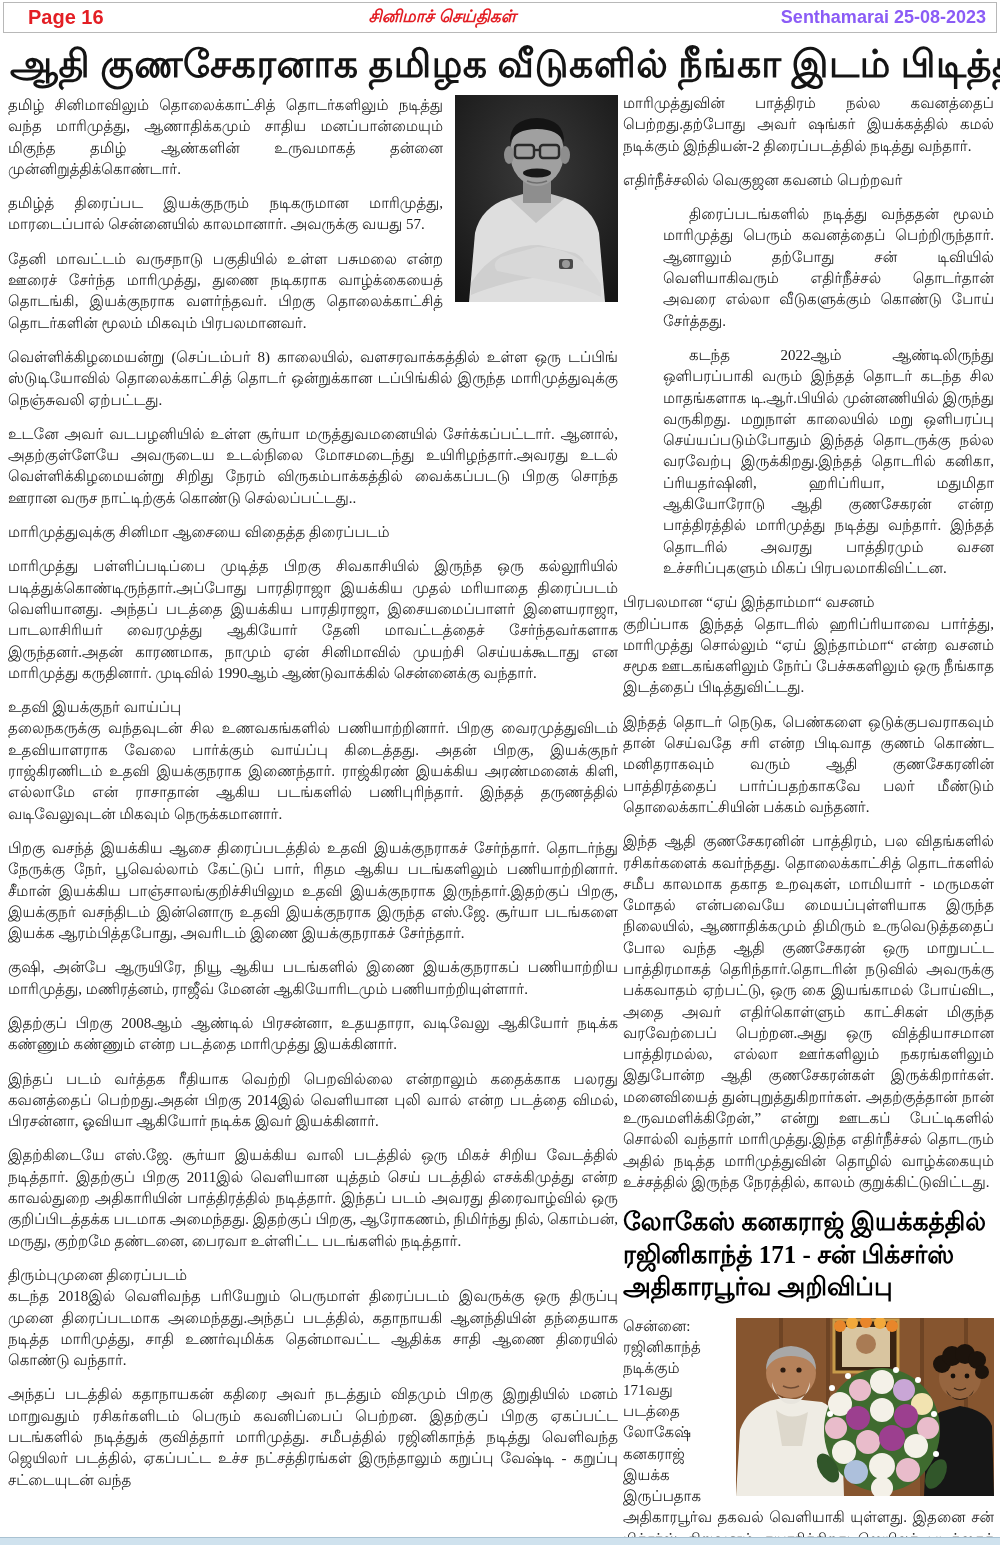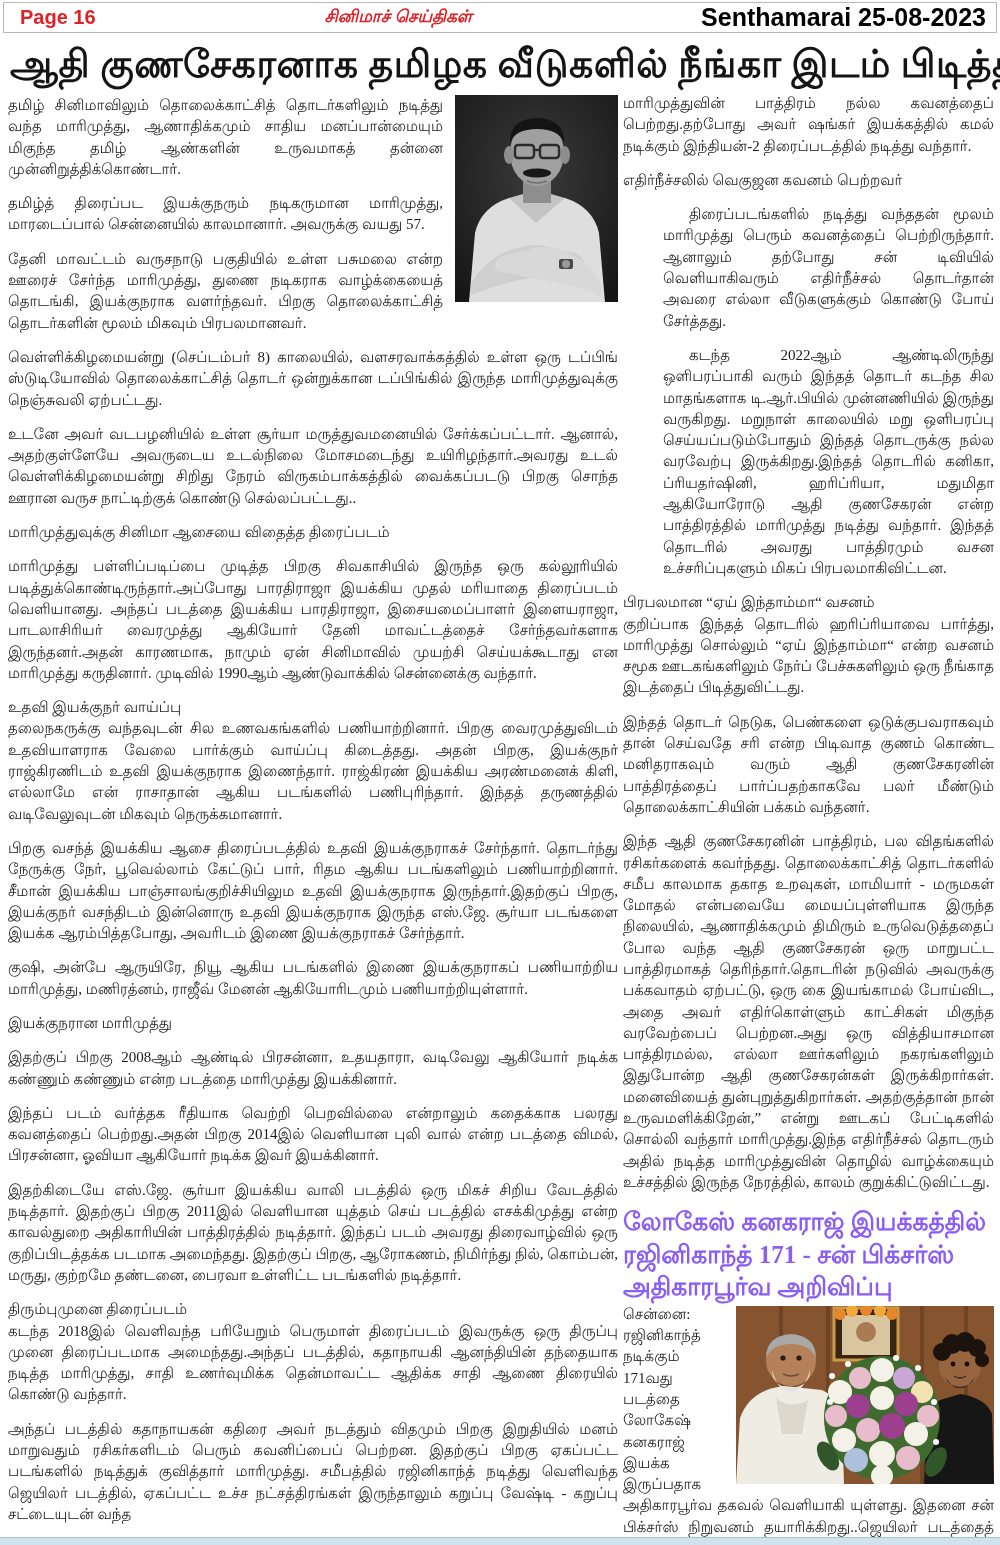--- a/index.html
+++ b/index.html
@@ -12,24 +12,25 @@
     overflow:hidden;
   }
   
   .header-band{
     position:absolute;left:3px;top:2px;right:3px;height:29px;
     border:1px solid #b8b8b8;
     background:#ffffff;
     display:flex;align-items:center;justify-content:space-between;
     font-family:"Liberation Sans","DejaVu Sans",sans-serif;
     font-weight:bold;
+    padding-left:8px;
   }
   .header-page{color:#e31e24;font-size:20px;padding-left:16px;}
   .header-section{color:#e31e24;font-size:17px;font-style:italic;}
-  .header-masthead{color:#000000;font-size:25px;padding-right:10px;}
+  .header-masthead{color:#8b5cf6;font-size:18px;padding-right:10px;}
   
   .headline1{
     position:absolute;left:10px;top:42px;width:982px;
     font-size:38px;font-weight:600;color:#141414;
     letter-spacing:0.5px;white-space:nowrap;
   }
   
   .col-left{
     position:absolute;left:8px;top:95px;width:610px;
     font-size:15px;line-height:1.42;text-align:justify;
@@ -44,22 +45,22 @@
   p.indent{text-indent:26px;margin-left:40px;}
   
   .photo1{
     float:right;width:163px;height:207px;
     margin:0 0 8px 12px;
     background:#222;
   }
   .photo1 svg{display:block;width:100%;height:100%;}
   
   .headline2{
-    margin:4px 0 0 0;
-    font-size:25px;font-weight:700;line-height:1.3;color:#8b5cf6;
+    margin:4px 0 12px 0;
+    font-size:25px;font-weight:700;line-height:1.3;color:#000000;
     text-align:left;
   }
   
   .photo2{
     float:right;width:258px;height:178px;
     margin:2px 0 8px 9px;
     background:#7a4d2a;
   }
   .photo2 svg{display:block;width:100%;height:100%;}
   
@@ -126,21 +127,20 @@
     <p class="body">தமிழ்த் திரைப்பட இயக்குநரும் நடிகருமான மாரிமுத்து, மாரடைப்பால் சென்னையில் காலமானார். அவருக்கு வயது 57.</p>
     <p class="body">தேனி மாவட்டம் வருசநாடு பகுதியில் உள்ள பசுமலை என்ற ஊரைச் சேர்ந்த மாரிமுத்து, துணை நடிகராக வாழ்க்கையைத் தொடங்கி, இயக்குநராக வளர்ந்தவர். பிறகு தொலைக்காட்சித் தொடர்களின் மூலம் மிகவும் பிரபலமானவர்.</p>
     <p class="body">வெள்ளிக்கிழமையன்று (செப்டம்பர் 8) காலையில், வளசரவாக்கத்தில் உள்ள ஒரு டப்பிங் ஸ்டுடியோவில் தொலைக்காட்சித் தொடர் ஒன்றுக்கான டப்பிங்கில் இருந்த மாரிமுத்துவுக்கு நெஞ்சுவலி ஏற்பட்டது.</p>
     <p class="body">உடனே அவர் வடபழனியில் உள்ள சூர்யா மருத்துவமனையில் சேர்க்கப்பட்டார். ஆனால், அதற்குள்ளேயே அவருடைய உடல்நிலை மோசமடைந்து உயிரிழந்தார்.அவரது உடல் வெள்ளிக்கிழமையன்று சிறிது நேரம் விருகம்பாக்கத்தில் வைக்கப்படடு பிறகு சொந்த ஊரான வருச நாட்டிற்குக் கொண்டு செல்லப்பட்டது..</p>
     <p class="subhead">மாரிமுத்துவுக்கு சினிமா ஆசையை விதைத்த திரைப்படம்</p>
     <p class="body">மாரிமுத்து பள்ளிப்படிப்பை முடித்த பிறகு சிவகாசியில் இருந்த ஒரு கல்லூரியில் படித்துக்கொண்டிருந்தார்.அப்போது பாரதிராஜா இயக்கிய முதல் மரியாதை திரைப்படம் வெளியானது. அந்தப் படத்தை இயக்கிய பாரதிராஜா, இசையமைப்பாளர் இளையராஜா, பாடலாசிரியர் வைரமுத்து ஆகியோர் தேனி மாவட்டத்தைச் சேர்ந்தவர்களாக இருந்தனர்.அதன் காரணமாக, நாமும் ஏன் சினிமாவில் முயற்சி செய்யக்கூடாது என மாரிமுத்து கருதினார். முடிவில் 1990ஆம் ஆண்டுவாக்கில் சென்னைக்கு வந்தார்.</p>
     <p class="subhead tight">உதவி இயக்குநர் வாய்ப்பு</p>
     <p class="body">தலைநகருக்கு வந்தவுடன் சில உணவகங்களில் பணியாற்றினார். பிறகு வைரமுத்துவிடம் உதவியாளராக வேலை பார்க்கும் வாய்ப்பு கிடைத்தது. அதன் பிறகு, இயக்குநர் ராஜ்கிரணிடம் உதவி இயக்குநராக இணைந்தார். ராஜ்கிரண் இயக்கிய அரண்மனைக் கிளி, எல்லாமே என் ராசாதான் ஆகிய படங்களில் பணிபுரிந்தார். இந்தத் தருணத்தில் வடிவேலுவுடன் மிகவும் நெருக்கமானார்.</p>
     <p class="body">பிறகு வசந்த் இயக்கிய ஆசை திரைப்படத்தில் உதவி இயக்குநராகச் சேர்ந்தார். தொடர்ந்து நேருக்கு நேர், பூவெல்லாம் கேட்டுப் பார், ரிதம ஆகிய படங்களிலும் பணியாற்றினார். சீமான் இயக்கிய பாஞ்சாலங்குறிச்சியிலும உதவி இயக்குநராக இருந்தார்.இதற்குப் பிறகு, இயக்குநர் வசந்திடம் இன்னொரு உதவி இயக்குநராக இருந்த எஸ்.ஜே. சூர்யா படங்களை இயக்க ஆரம்பித்தபோது, அவரிடம் இணை இயக்குநராகச் சேர்ந்தார்.</p>
     <p class="body">குஷி, அன்பே ஆருயிரே, நியூ ஆகிய படங்களில் இணை இயக்குநராகப் பணியாற்றிய மாரிமுத்து, மணிரத்னம், ராஜீவ் மேனன் ஆகியோரிடமும் பணியாற்றியுள்ளார்.</p>
-    <p class="subhead">இயக்குநரான மாரிமுத்து</p>
     <p class="body">இதற்குப் பிறகு 2008ஆம் ஆண்டில் பிரசன்னா, உதயதாரா, வடிவேலு ஆகியோர் நடிக்க கண்ணும் கண்ணும் என்ற படத்தை மாரிமுத்து இயக்கினார்.</p>
     <p class="body">இந்தப் படம் வர்த்தக ரீதியாக வெற்றி பெறவில்லை என்றாலும் கதைக்காக பலரது கவனத்தைப் பெற்றது.அதன் பிறகு 2014இல் வெளியான புலி வால் என்ற படத்தை விமல், பிரசன்னா, ஓவியா ஆகியோர் நடிக்க இவர் இயக்கினார்.</p>
     <p class="body">இதற்கிடையே எஸ்.ஜே. சூர்யா இயக்கிய வாலி படத்தில் ஒரு மிகச் சிறிய வேடத்தில் நடித்தார். இதற்குப் பிறகு 2011இல் வெளியான யுத்தம் செய் படத்தில் எசக்கிமுத்து என்ற காவல்துறை அதிகாரியின் பாத்திரத்தில் நடித்தார். இந்தப் படம் அவரது திரைவாழ்வில் ஒரு குறிப்பிடத்தக்க படமாக அமைந்தது. இதற்குப் பிறகு, ஆரோகணம், நிமிர்ந்து நில், கொம்பன், மருது, குற்றமே தண்டனை, பைரவா உள்ளிட்ட படங்களில் நடித்தார்.</p>
     <p class="subhead tight">திரும்புமுனை திரைப்படம்</p>
     <p class="body">கடந்த 2018இல் வெளிவந்த பரியேறும் பெருமாள் திரைப்படம் இவருக்கு ஒரு திருப்பு முனை திரைப்படமாக அமைந்தது.அந்தப் படத்தில், கதாநாயகி ஆனந்தியின் தந்தையாக நடித்த மாரிமுத்து, சாதி உணர்வுமிக்க தென்மாவட்ட ஆதிக்க சாதி ஆணை திரையில் கொண்டு வந்தார்.</p>
     <p class="body">அந்தப் படத்தில் கதாநாயகன் கதிரை அவர் நடத்தும் விதமும் பிறகு இறுதியில் மனம் மாறுவதும் ரசிகர்களிடம் பெரும் கவனிப்பைப் பெற்றன. இதற்குப் பிறகு ஏகப்பட்ட படங்களில் நடித்துக் குவித்தார் மாரிமுத்து. சமீபத்தில் ரஜினிகாந்த் நடித்து வெளிவந்த ஜெயிலர் படத்தில், ஏகப்பட்ட உச்ச நட்சத்திரங்கள் இருந்தாலும் கறுப்பு வேஷ்டி - கறுப்பு சட்டையுடன் வந்த</p>
   </div>
 
   <div class="col-right">
 

